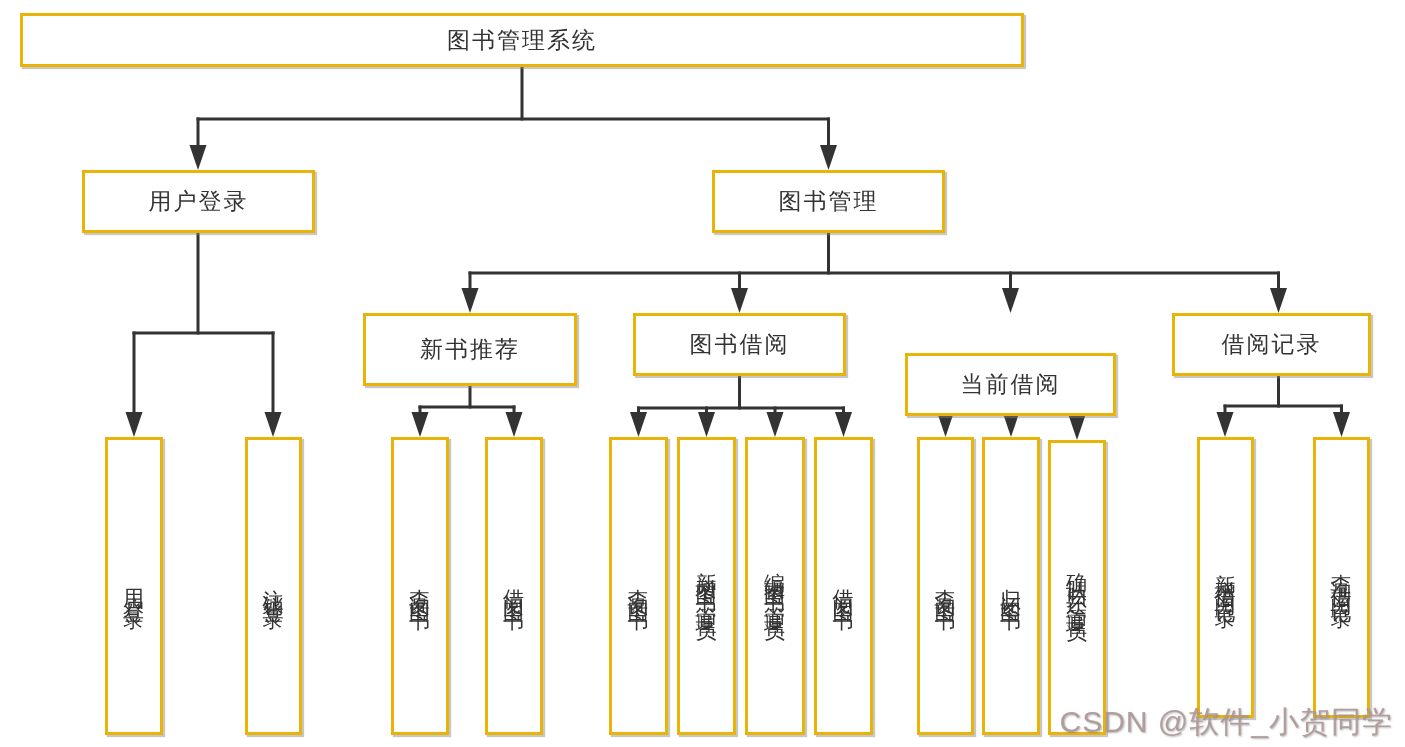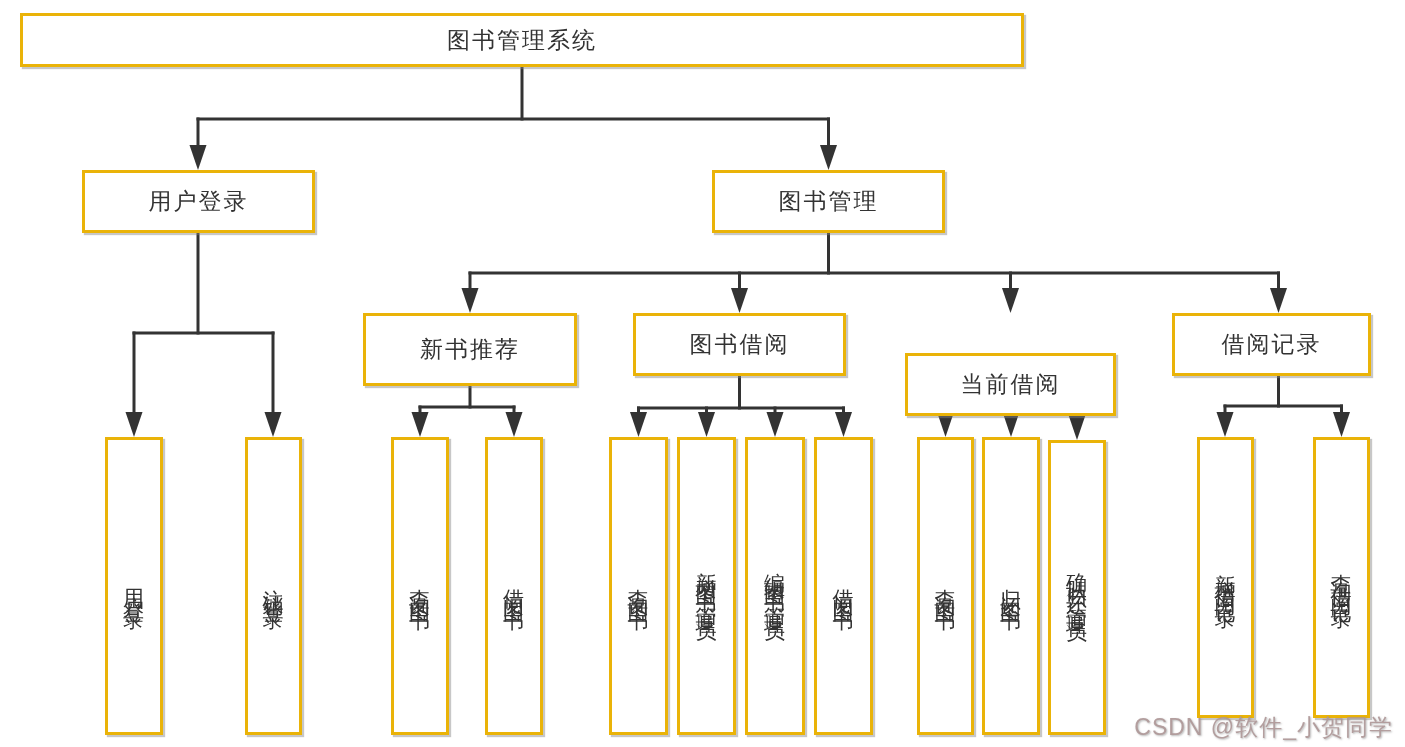--- a/index.html
+++ b/index.html
@@ -42,21 +42,21 @@
     writing-mode: vertical-rl;
     text-orientation: mixed;
     font-size: 21px;
     letter-spacing: 7px;
     line-height: 1;
   }
   .watermark {
     position: absolute;
     right: 12px;
     bottom: 4px;
-    font-size: 23px;
+    font-size: 30px;
     letter-spacing: 1px;
     color: rgba(175, 152, 152, 0.92);
     text-shadow: 1px 1px 2px rgba(120,120,120,0.55);
     z-index: 5;
     white-space: nowrap;
   }
 </style>
 </head>
 <body>
 

